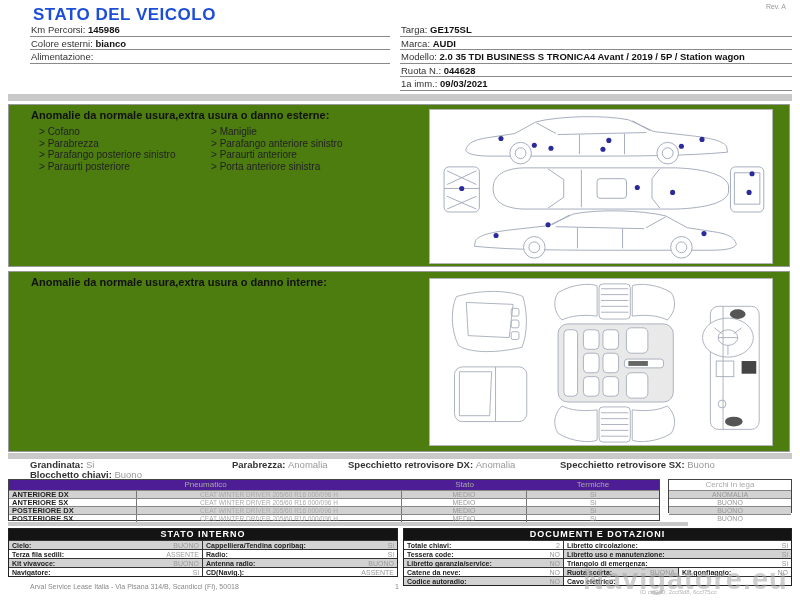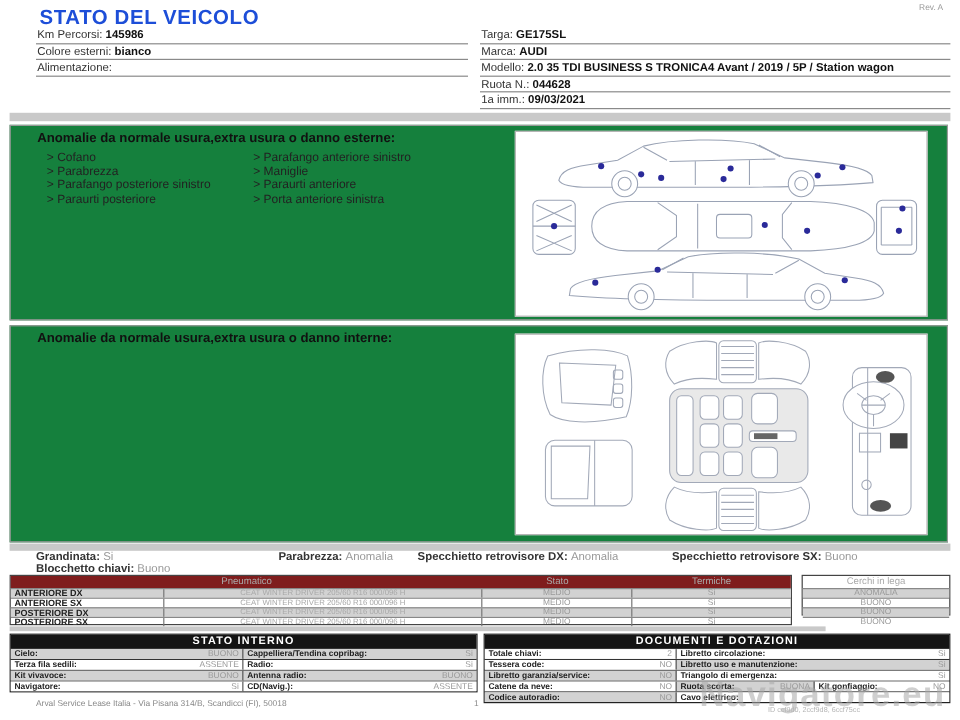--- a/index.html
+++ b/index.html
@@ -14,42 +14,42 @@
   .fields-right { position:absolute; left:400px; top:23px; width:392px; }
   .field { border-bottom:1px solid #8a8a8a; font-size:9.5px; line-height:11.5px;
            padding:1px 0 0 1px; color:#333; min-height:13px; }
   .field b { color:#111; }
 
   .bar { position:absolute; background:#c9c9c9; }
   .bar1 { left:8px; top:94px; width:784px; height:7px; }
   .bar2 { left:8px; top:453px; width:784px; height:6px; }
   .bar3 { left:8px; top:522px; width:680px; height:4px; }
 
-  .panel { position:absolute; left:8px; width:782px; border:1px solid #999; background:#15803d; }
+  .panel { position:absolute; left:8px; width:782px; border:1px solid #999; background:#4d7c0f; }
   .panel-ext { top:104px; height:163px; }
   .panel-int { top:271px; height:181px; }
   .panel-title { position:absolute; left:22px; top:4px; font-size:11px; font-weight:bold; color:#111; }
   .ext-cols { position:absolute; left:30px; top:21px; display:flex; }
   .ext-col { width:172px; }
   .ext-col.c2 { width:210px; }
   .ext-item { font-size:10px; color:#222; line-height:11.5px; }
   .ext-item::before { content:"> "; }
 
   .diagram-box { position:absolute; left:420px; border:1px solid #b5b5b5; background:#fff; }
   .diagram-box.ext { top:4px; width:344px; height:155px; }
   .diagram-box.int { top:6px; width:344px; height:168px; }
   svg { display:block; }
 
   .sum-item { position:absolute; font-size:9.5px; line-height:10px; color:#333; font-weight:bold; }
   .sum-item span.v { color:#999; font-weight:normal; }
 
   .tires { position:absolute; left:8px; top:479px; width:784px; height:42px; font-family:"Liberation Sans",sans-serif; }
   .tires-main { position:absolute; left:0; top:0; width:652px; height:42px; border:1px solid #444; }
   .tires-cerchi { position:absolute; left:660px; top:0; width:124px; height:34px; border:1px solid #444; }
-  .t-hrow { display:flex; height:10px; line-height:10px; font-size:8px; color:#aaa; background:#7f1d1d; }
+  .t-hrow { display:flex; height:10px; line-height:10px; font-size:8px; color:#aaa; background:#4c1d95; }
   .t-hcell { text-align:center; }
   .t-row { display:flex; height:8px; line-height:8px; font-size:7px; border-top:1px solid #888; }
   .t-row.odd { background:#d2d2d2; }
   .t-pos { width:128px; font-weight:bold; color:#222; padding-left:3px; border-right:1px solid #777; font-size:7.5px; }
   .t-desc { width:265px; color:#a9a9a9; text-align:center; font-size:6.5px; border-right:1px solid #777; }
   .t-stato { width:125px; color:#999; text-align:center; border-right:1px solid #777; }
   .t-term { width:132px; color:#999; text-align:center; }
   .t-crow { height:8px; line-height:8px; font-size:7px; color:#999; text-align:center; border-top:1px solid #888; }
   .t-crow.odd { background:#d2d2d2; }
   .t-chead { height:10px; line-height:10px; font-size:8px; color:#aaa; text-align:center; }
@@ -105,22 +105,22 @@
   <div class="panel panel-ext">
     <div class="panel-title">Anomalie da normale usura,extra usura o danno esterne:</div>
     <div class="ext-cols">
       <div class="ext-col">
         <div class="ext-item">Cofano</div>
         <div class="ext-item">Parabrezza</div>
         <div class="ext-item">Parafango posteriore sinistro</div>
         <div class="ext-item">Paraurti posteriore</div>
       </div>
       <div class="ext-col c2">
+        <div class="ext-item">Maniglie</div>
         <div class="ext-item">Parafango anteriore sinistro</div>
-        <div class="ext-item">Maniglie</div>
         <div class="ext-item">Paraurti anteriore</div>
         <div class="ext-item">Porta anteriore sinistra</div>
       </div>
     </div>
     <div class="diagram-box ext">
       <svg width="342" height="153" viewBox="0 0 344 156">
         <g stroke="#9aa3b5" stroke-width="0.9" fill="none">
           <g id="carside">
             <path d="M34 41 C36 33 44 30 58 28 L84 24 L106 12 C130 6 176 5 200 10 L226 22 L262 26 C280 28 296 31 300 37 L301 43 C260 47 200 47 160 47 L60 47 C44 47 36 45 34 41 Z"></path>
             <path d="M106 13 L126 24 M222 21 L204 11 M128 25 L218 23 M150 25 L150 45 M196 24 L196 45"></path>

